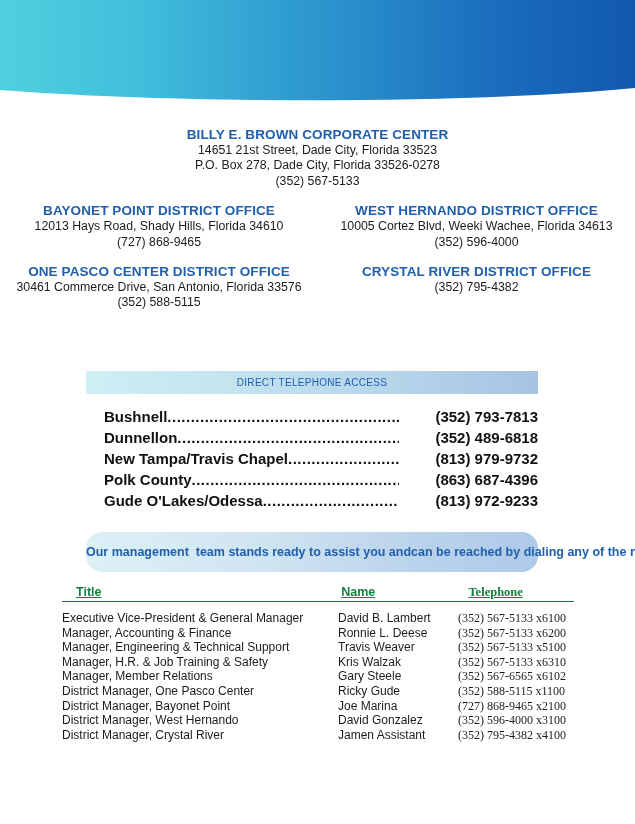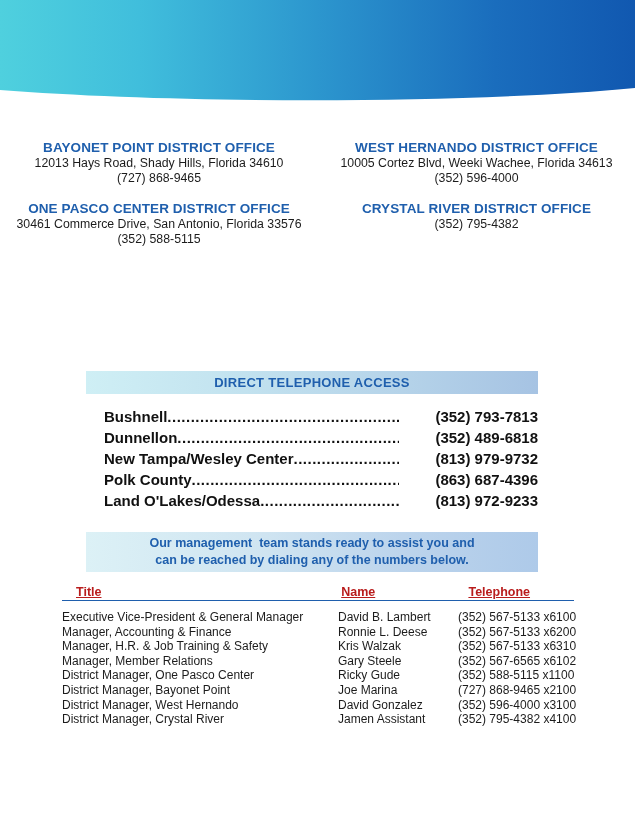--- a/index.html
+++ b/index.html
@@ -92,22 +92,22 @@
   }
   .band-direct {
     height: 23px;
     background: linear-gradient(to right, #cfeff5 0%, #c2e2ef 35%, #b5d3e9 70%, #a6c3e3 100%);
     display: flex;
     align-items: center;
     justify-content: center;
   }
   .band-direct-label {
     color: #1f5fad;
-    font-weight: bold;
-    font-size: 13px;
+    font-weight: normal;
+    font-size: 10px;
     letter-spacing: 0.3px;
   }
   .phone-list {
     margin-top: 12px;
     padding-left: 18px;
   }
   .phone-row {
     display: flex;
     align-items: baseline;
     font-weight: bold;
@@ -128,23 +128,23 @@
 
   
   .band-mgmt {
     position: absolute;
     top: 532px;
     left: 86px;
     width: 452px;
     height: 40px;
     background: linear-gradient(to right, #dcf1f6 0%, #cfe4f1 40%, #bcd4ec 70%, #aecae9 100%);
     display: flex;
-    flex-direction: column;
+    flex-direction: row;
     align-items: center;
-    justify-content: center;
+    border-radius: 16px;
   }
   .band-mgmt-line {
     color: #1f5fad;
     font-weight: bold;
     font-size: 12.5px;
     line-height: 17px;
     white-space: pre;
   }
 
   
@@ -153,28 +153,28 @@
     top: 585px;
     left: 62px;
     width: 512px;
   }
   .staff-head {
     display: flex;
     border-bottom: 1px solid #1f5fad;
     padding-bottom: 1px;
   }
   .staff-head .th {
-    color: #b91c1c;
+    color: #15803d;
     font-weight: bold;
     font-size: 12.5px;
     text-decoration: underline;
   }
   .col-title  { width: 276px; }
   .col-name   { width: 120px; }
-  .col-phone  { width: 116px; }
+  .col-phone  { width: 116px; font-family: Liberation Serif, serif; }
   .staff-head .col-title { padding-left: 14px; }
   .staff-head .col-name  { text-align: left; padding-left: 14px;}
   .staff-head .col-phone { text-align: left; padding-left: 18px;}
   .staff-body { margin-top: 9px; }
   .staff-row {
     display: flex;
     font-size: 12px;
     line-height: 14.6px;
     color: #1c1c1c;
     white-space: nowrap;
@@ -193,20 +193,26 @@
         <stop offset="78%" stop-color="#1A6DBD"></stop>
         <stop offset="100%" stop-color="#1158B0"></stop>
       </linearGradient>
     </defs>
     <path d="M0,0 L635,0 L635,88 C470,104 180,104 0,90 Z" fill="url(#hdrGrad)"></path>
   </svg>
 </div>
 
 <div class="locations">
 
+  <div class="office center">
+    <div class="office-title">BILLY E. BROWN CORPORATE CENTER</div>
+    <div class="office-line">14651 21st Street, Dade City, Florida 33523</div>
+    <div class="office-line">P.O. Box 278, Dade City, Florida 33526-0278</div>
+    <div class="office-line">(352) 567-5133</div>
+  </div>
 
   <div class="spacer-sm"></div>
 
   <div class="office-row row-a">
     <div class="office-col">
       <div class="office-title">BAYONET POINT DISTRICT OFFICE</div>
       <div class="office-line">12013 Hays Road, Shady Hills, Florida 34610</div>
       <div class="office-line">(727) 868-9465</div>
     </div>
     <div class="office-col">
@@ -244,33 +250,33 @@
       <span class="phone-number">(352) 793-7813</span>
     </div>
 
     <div class="phone-row">
       <span class="phone-name">Dunnellon</span>
       <span class="phone-dots">.............................................................................</span>
       <span class="phone-number">(352) 489-6818</span>
     </div>
 
     <div class="phone-row">
-      <span class="phone-name">New Tampa/Wesley Center</span>
+      <span class="phone-name">New Tampa/Travis Chapel</span>
       <span class="phone-dots">.............................................................................</span>
       <span class="phone-number">(813) 979-9732</span>
     </div>
 
     <div class="phone-row">
       <span class="phone-name">Polk County</span>
       <span class="phone-dots">.............................................................................</span>
       <span class="phone-number">(863) 687-4396</span>
     </div>
 
     <div class="phone-row">
-      <span class="phone-name">Land O'Lakes/Odessa</span>
+      <span class="phone-name">Gude O'Lakes/Odessa</span>
       <span class="phone-dots">.............................................................................</span>
       <span class="phone-number">(813) 972-9233</span>
     </div>
 
   </div>
 </div>
 
 <div class="band-mgmt">
   <span class="band-mgmt-line">Our management  team stands ready to assist you and</span>
   <span class="band-mgmt-line">can be reached by dialing any of the numbers below.</span>
@@ -291,20 +297,25 @@
       <div class="col-phone">(352) 567-5133 x6100</div>
     </div>
 
 
     <div class="staff-row">
       <div class="col-title">Manager, Accounting &amp; Finance</div>
       <div class="col-name">Ronnie L. Deese</div>
       <div class="col-phone">(352) 567-5133 x6200</div>
     </div>
 
+    <div class="staff-row">
+      <div class="col-title">Manager, Engineering &amp; Technical Support</div>
+      <div class="col-name">Travis Weaver</div>
+      <div class="col-phone">(352) 567-5133 x5100</div>
+    </div>
 
     <div class="staff-row">
       <div class="col-title">Manager, H.R. &amp; Job Training &amp; Safety</div>
       <div class="col-name">Kris Walzak</div>
       <div class="col-phone">(352) 567-5133 x6310</div>
     </div>
 
     <div class="staff-row">
       <div class="col-title">Manager, Member Relations</div>
       <div class="col-name">Gary Steele</div>

